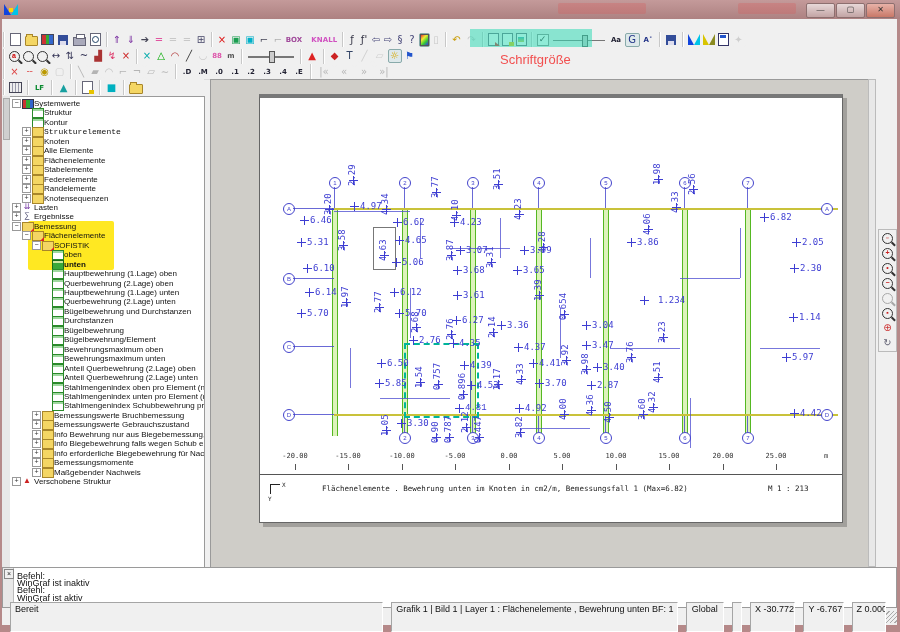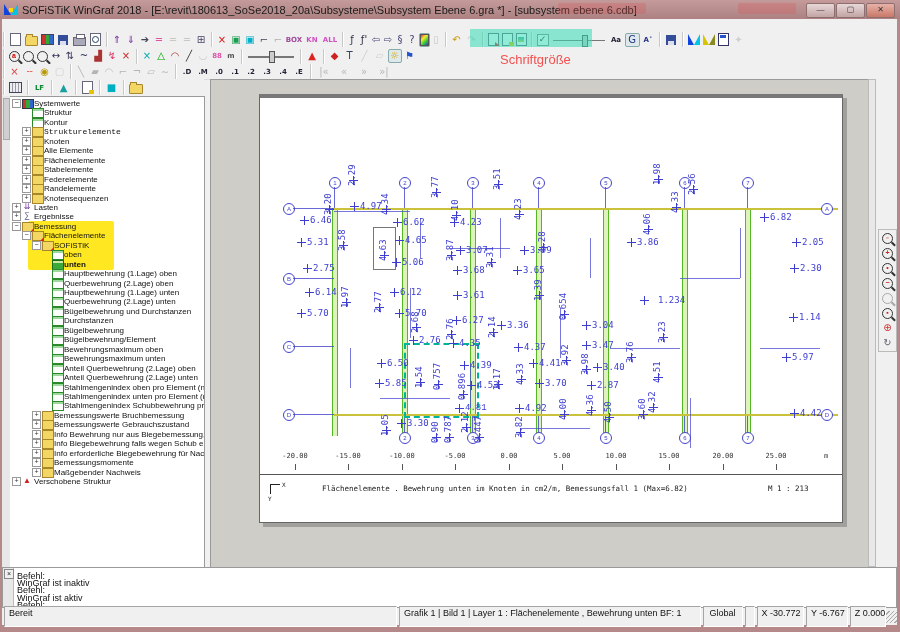--- a/index.html
+++ b/index.html
@@ -112,34 +112,33 @@
   .pfooter{position:absolute;font-family:"DejaVu Sans Mono",monospace;font-size:7.5px;color:#222;white-space:nowrap;}
   .paxis{position:absolute;font-family:"DejaVu Sans Mono",monospace;font-size:6px;color:#222;}
   .paxis .ax{position:absolute;background:#222;}
   
   #output{position:absolute;left:0;top:548px;width:895px;height:41px;background:#fff;border:1px solid #9a9a9a;box-sizing:border-box;}
   #outgutter{position:absolute;left:0;top:0;width:10px;height:100%;background:#e8e8e8;border-right:1px solid #bbb;}
   #outclose{position:absolute;left:1px;top:1px;width:8px;height:8px;border:1px solid #888;background:#f0f0f0;font-size:7px;line-height:7px;text-align:center;color:#222;}
   .outline{position:absolute;left:14px;font-size:9px;line-height:9px;color:#111;white-space:nowrap;}
   
   #statusbar{position:absolute;left:0;top:589px;width:895px;height:17px;background:#f0f0f0;display:flex;align-items:center;font-size:9px;color:#111;}
-  .sseg{height:21px;line-height:13px;border:1px solid;border-color:#a5a5a5 #fff #fff #a5a5a5;background:#f0f0f0;padding:0 4px;margin-left:2px;white-space:nowrap;overflow:hidden;box-sizing:border-box;}
+  .sseg{height:30px;line-height:13px;border:1px solid;border-color:#a5a5a5 #fff #fff #a5a5a5;background:#f0f0f0;padding:0 4px;margin-left:8px;white-space:nowrap;overflow:hidden;box-sizing:border-box;}
   .grip{margin-left:auto;width:12px;height:12px;background:repeating-linear-gradient(135deg,#f0f0f0 0 2px,#aaa 2px 3px);}
 </style>
 </head>
 <body>
 
 <div class="win">
   <div class="titlebar">
     <span class="title-ico">
         <span class="b1"></span>
         <span class="b2"></span>
         <span class="b3"></span>
       </span>
-    <span class="title-text">SOFiSTiK WinGraf 2018 - [E:\revit\180613_SoSe2018_20a\Subsysteme\Subsystem Ebene 6.gra *] - [subsystem ebene 6.cdb]</span>
     <span class="title-art" style="left:558px;width:88px;"></span>
     <span class="title-art" style="left:738px;width:58px;"></span>
     <span class="winbtns">
       <span class="wbtn">—</span>
       <span class="wbtn">▢</span>
       <span class="wbtn close">✕</span>
     </span>
   </div>
 
   <div class="client">
@@ -200,21 +199,21 @@
           <div class="tbtn" style="width: 13px;">
             <span class="glyph" style="color: rgb(68, 68, 85);">⌐</span>
           </div>
           <div class="tbtn disabled" style="width: 13px;">
             <span class="glyph" style="color: rgb(68, 68, 85);">⌐</span>
           </div>
           <div class="tbtn" style="width: 17px;">
             <span class="glyph tx" style="color: rgb(160, 73, 154);">BOX</span>
           </div>
           <div class="tbtn" style="width: 17px;">
-            <span class="glyph tx" style="color: rgb(208, 80, 192);">KN</span>
+            <span class="glyph tx" style="color: rgb(208, 80, 192); padding-left: 10px;">KN</span>
           </div>
           <div class="tbtn" style="width: 17px;">
             <span class="glyph tx" style="color: rgb(208, 80, 192);">ALL</span>
           </div>
         </div>
         <div class="tb-group">
           <div class="tbtn" style="width: 11px;">
             <span class="glyph" style="color: rgb(51, 51, 68);">ƒ</span>
           </div>
           <div class="tbtn" style="width: 11px;">
@@ -765,21 +764,21 @@
           <span class="ann rot" style="left: 393px; top: 87px;">1.98</span>
           <div class="cross" style="left: 394px; top: 77px;"></div>
           <span class="ann rot" style="left: 428px; top: 97px;">2.56</span>
           <div class="cross" style="left: 429px; top: 87px;"></div>
           <span class="ann rot" style="left: 411px; top: 115px;">4.33</span>
           <div class="cross" style="left: 412px; top: 105px;"></div>
           <span class="ann" style="left: 50px; top: 118px;">6.46</span>
           <div class="cross" style="left: 40px; top: 118px;"></div>
           <span class="ann" style="left: 47px; top: 140px;">5.31</span>
           <div class="cross" style="left: 37px; top: 140px;"></div>
-          <span class="ann" style="left: 53px; top: 166px;">2.75</span>
+          <span class="ann" style="left: 53px; top: 166px;">6.10</span>
           <div class="cross" style="left: 43px; top: 166px;"></div>
           <span class="ann" style="left: 55px; top: 190px;">6.14</span>
           <div class="cross" style="left: 45px; top: 190px;"></div>
           <span class="ann" style="left: 47px; top: 211px;">5.70</span>
           <div class="cross" style="left: 37px; top: 211px;"></div>
           <span class="ann" style="left: 100px; top: 104px;">4.97</span>
           <div class="cross" style="left: 90px; top: 104px;"></div>
           <span class="ann rot" style="left: 121px; top: 117px;">4.34</span>
           <div class="cross" style="left: 122px; top: 107px;"></div>
           <span class="ann rot" style="left: 78px; top: 153px;">3.58</span>

